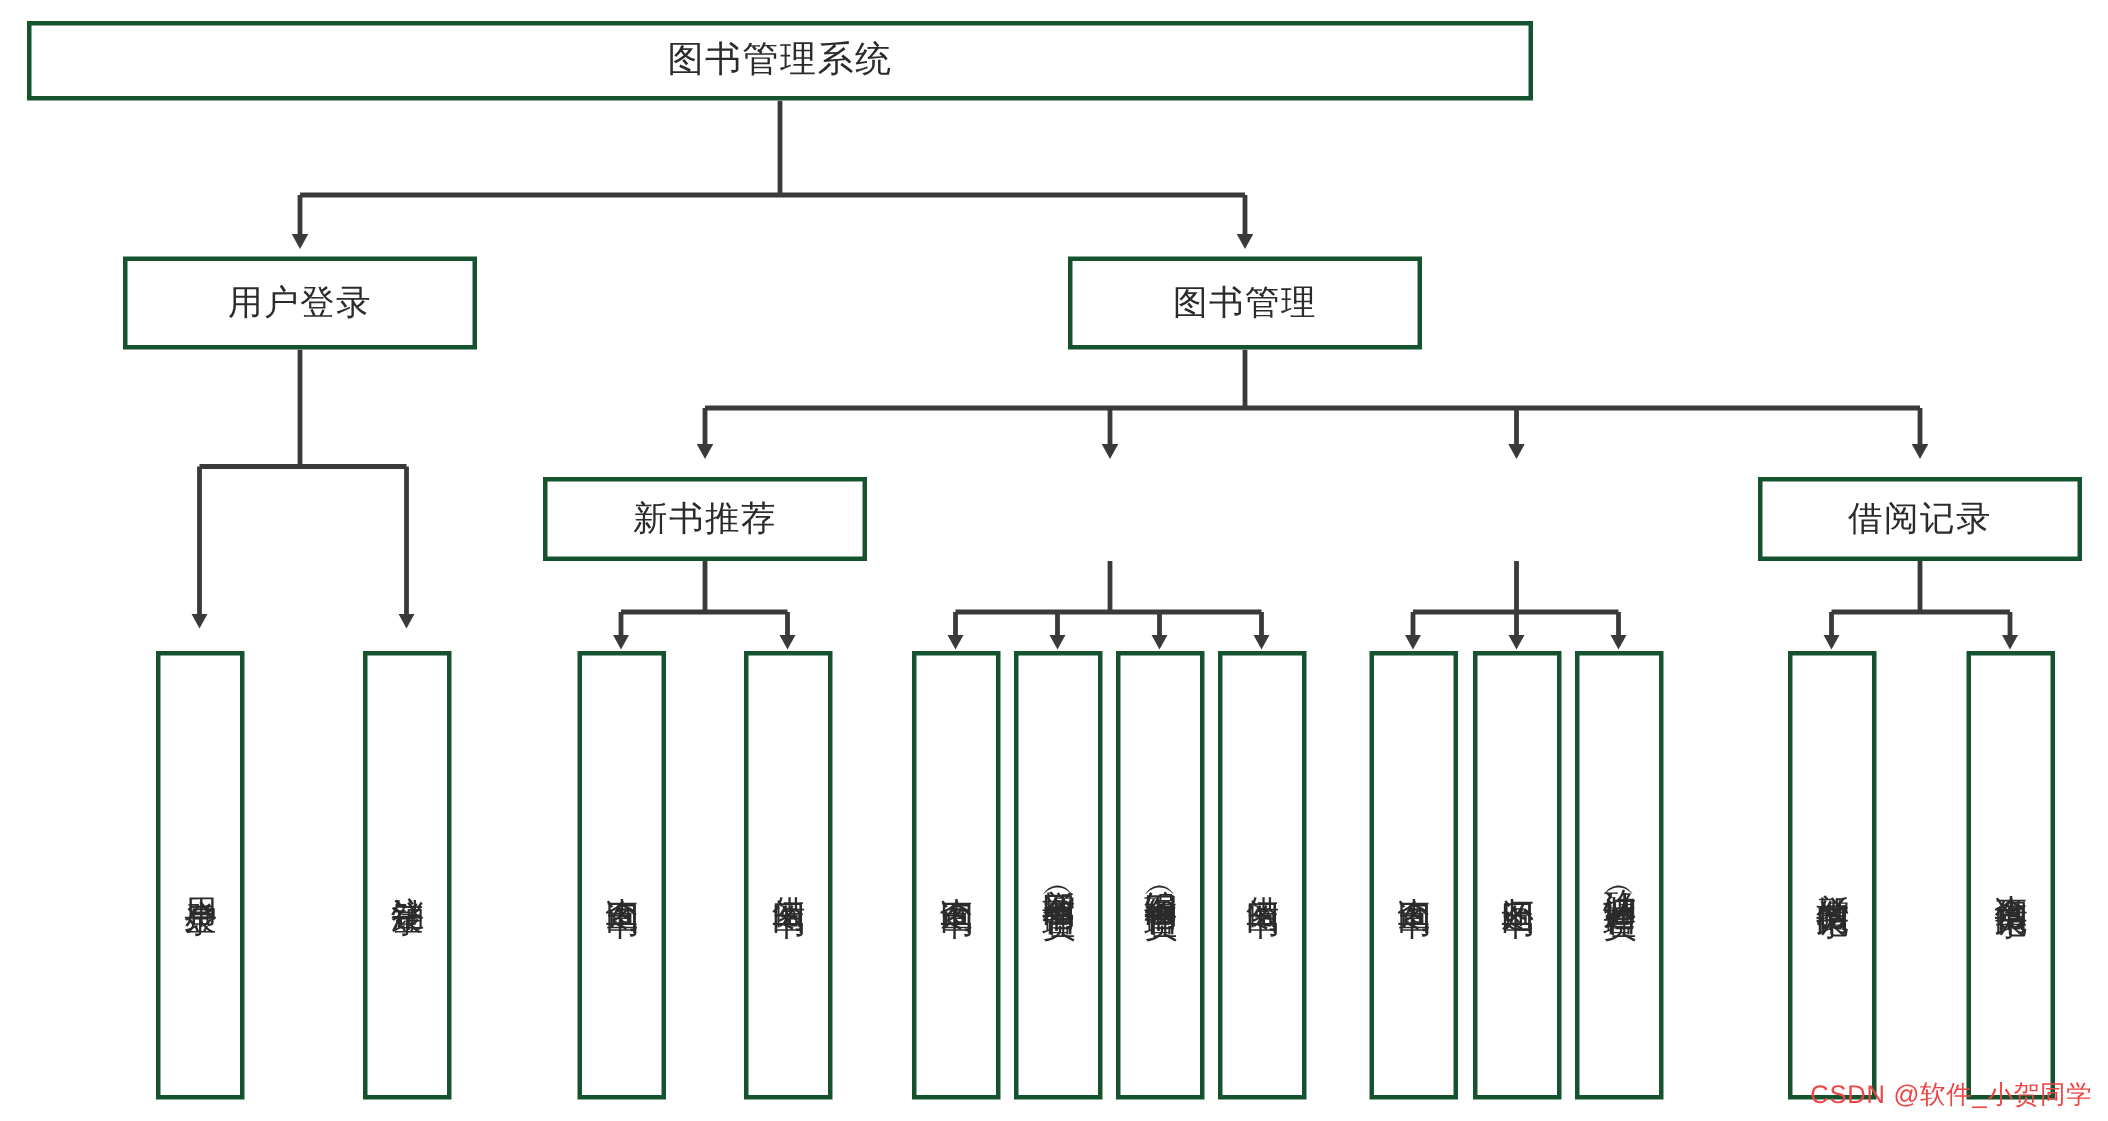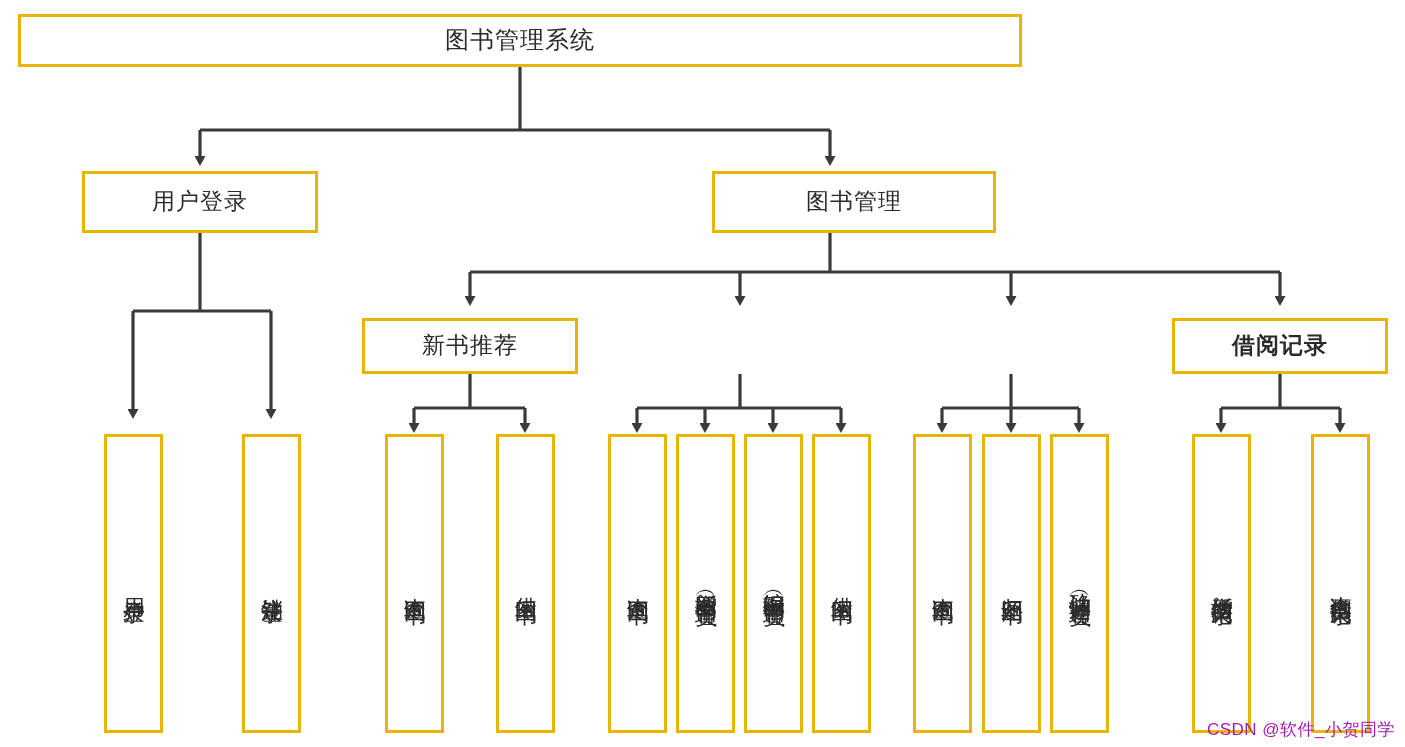--- a/index.html
+++ b/index.html
@@ -6,21 +6,21 @@
   body{
     font-family:"Liberation Sans","DejaVu Sans",sans-serif;
     width:1405px;height:747px;position:relative;overflow:hidden;
     color:#262626;
   }
   #canvas{position:absolute;left:0;top:0;width:1405px;height:747px;}
   svg.lines{position:absolute;left:0;top:0;width:1405px;height:747px;}
   .node{
     position:absolute;
     box-sizing:border-box;
-    border:3px solid #eab308;
+    border:3px solid #14532d;
     background:#ffffff;
     display:flex;
     align-items:center;
     justify-content:center;
     text-align:center;
   }
   .node .lbl{
     font-size:23px;
     line-height:1.1;
     letter-spacing:1px;
@@ -38,21 +38,21 @@
     line-height:1.22;
     letter-spacing:2px;
     white-space:normal;
     max-height:278px;
   }
   .watermark{
     position:absolute;
     right:10px;
     bottom:6px;
     font-size:17px;
-    color:#a21caf;
+    color:#ef4444;
     white-space:nowrap;
     letter-spacing:0.5px;
     pointer-events:none;
   }
 </style>
 </head>
 <body>
 
 <div id="canvas">
 
@@ -111,28 +111,28 @@
     </g>
   </svg>
 
   <div class="node root" style="left:18px;top:14px;width:1004px;height:53px;">
     <span class="lbl">图书管理系统</span>
   </div>
 
   <div class="node" style="left:82px;top:171px;width:236px;height:62px;">
     <span class="lbl">用户登录</span>
   </div>
-  <div class="node" style="left:712px;top:171px;width:284px;height:62px;">
+  <div class="node" style="left:712px;top:171px;width:236px;height:62px;">
     <span class="lbl">图书管理</span>
   </div>
 
   <div class="node" style="left:362px;top:318px;width:216px;height:56px;">
     <span class="lbl">新书推荐</span>
   </div>
-  <div class="node" style="left:1172px;top:318px;width:216px;height:56px;font-weight:bold;">
+  <div class="node" style="left:1172px;top:318px;width:216px;height:56px;">
     <span class="lbl">借阅记录</span>
   </div>
 
   <div class="node leaf" style="left:104px;top:434px;width:59px;height:299px;">
     <span class="lbl">用户登录</span>
   </div>
   <div class="node leaf" style="left:242px;top:434px;width:59px;height:299px;">
     <span class="lbl">注销登录</span>
   </div>
 

